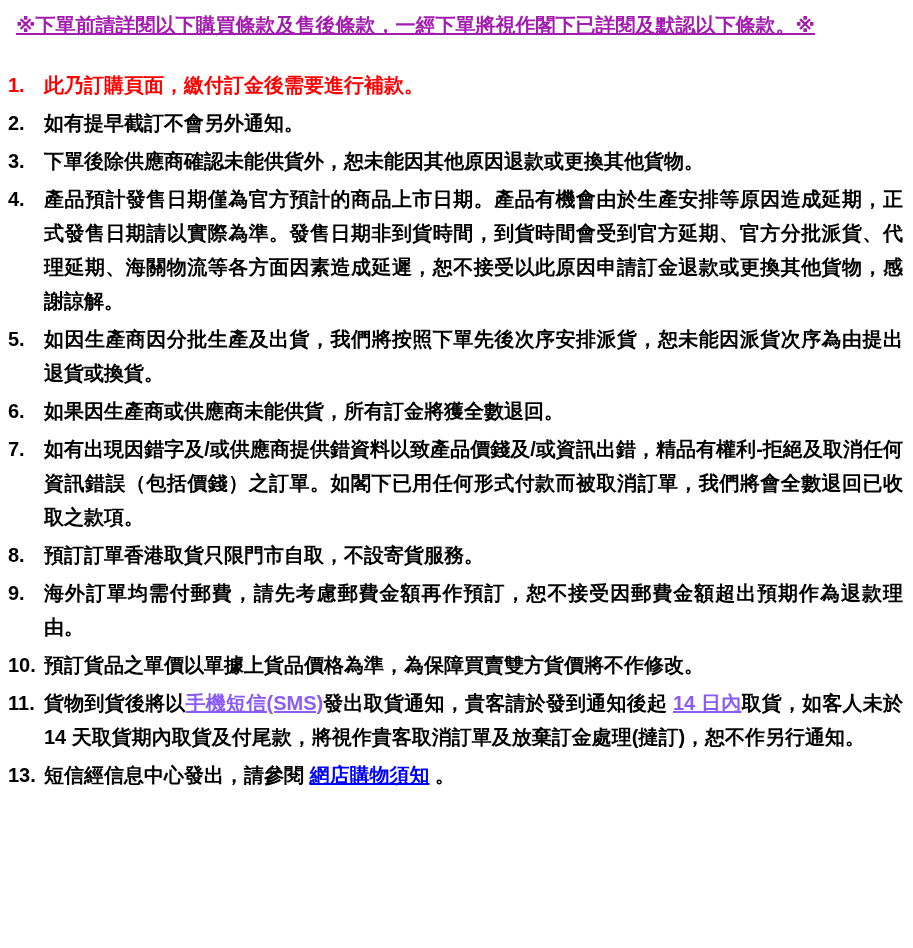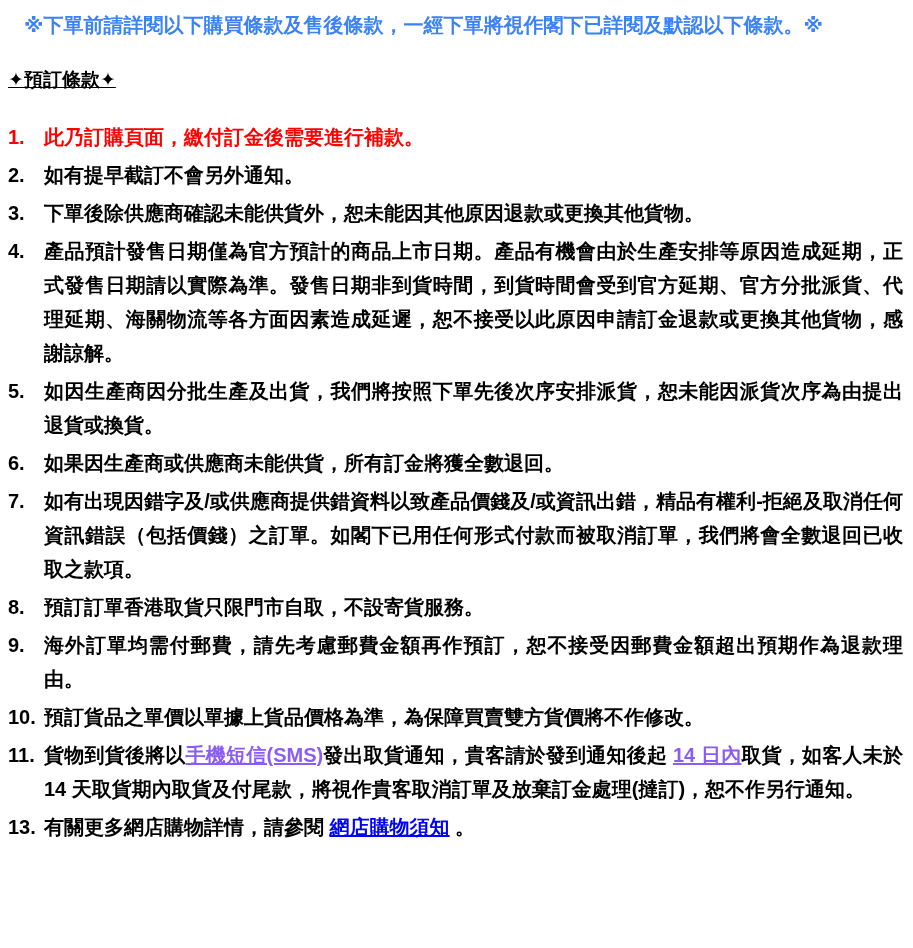--- a/index.html
+++ b/index.html
@@ -12,25 +12,26 @@
     min-height: 948px;
     font-family: "Liberation Sans", "DejaVu Sans", sans-serif;
     color: #000000;
     box-sizing: border-box;
   }
   .page {
     padding: 8px 10px 10px 8px;
     box-sizing: border-box;
   }
   .warning {
-    color: #3b82f6;
+    color: #a21caf;
     font-weight: bold;
     font-size: 20px;
     line-height: 26px;
-    margin: 4px 0 30px 16px;
+    text-decoration: underline;
+    margin: 4px 0 30px 8px;
   }
   .section-title {
     color: #000000;
     font-weight: bold;
     font-size: 19px;
     line-height: 24px;
     text-decoration: underline;
     margin: 0 0 28px 0;
   }
   ol.terms {
@@ -67,21 +68,20 @@
     cursor: pointer;
     margin-top: 40px;
   }
 </style>
 </head>
 <body>
 
 <div class="page">
   <div class="warning">※下單前請詳閱以下購買條款及售後條款，一經下單將視作閣下已詳閱及默認以下條款。※</div>
 
-  <div class="section-title">✦預訂條款✦</div>
 
   <ol class="terms" id="terms-list">
       <li class="term-item red">
         <span class="num">1.</span>
         <span class="text"><span>此乃訂購頁面，繳付訂金後需要進行補款。</span></span>
       </li>
       <li class="term-item">
         <span class="num">2.</span>
         <span class="text"><span>如有提早截訂不會另外通知。</span></span>
       </li>
@@ -116,16 +116,16 @@
       <li class="term-item">
         <span class="num">10.</span>
         <span class="text"><span>預訂貨品之單價以單據上貨品價格為準，為保障買賣雙方貨價將不作修改。</span></span>
       </li>
       <li class="term-item">
         <span class="num">11.</span>
         <span class="text"><span>貨物到貨後將以</span><a class="red-link">手機短信(SMS)</a><span>發出取貨通知，貴客請於發到通知後起 </span><a class="red-link">14 日內</a><span>取貨，如客人未於 14 天取貨期內取貨及付尾款，將視作貴客取消訂單及放棄訂金處理(撻訂)，恕不作另行通知。</span></span>
       </li>
       <li class="term-item">
         <span class="num">13.</span>
-        <span class="text"><span>有關更多網店購物詳情，請參閱 </span><a class="blue-link">網店購物須知</a><span> 。</span></span>
+        <span class="text"><span>短信經信息中心發出，請參閱 </span><a class="blue-link">網店購物須知</a><span> 。</span></span>
       </li>
     </ol>
 </div>
 
 </body></html>

